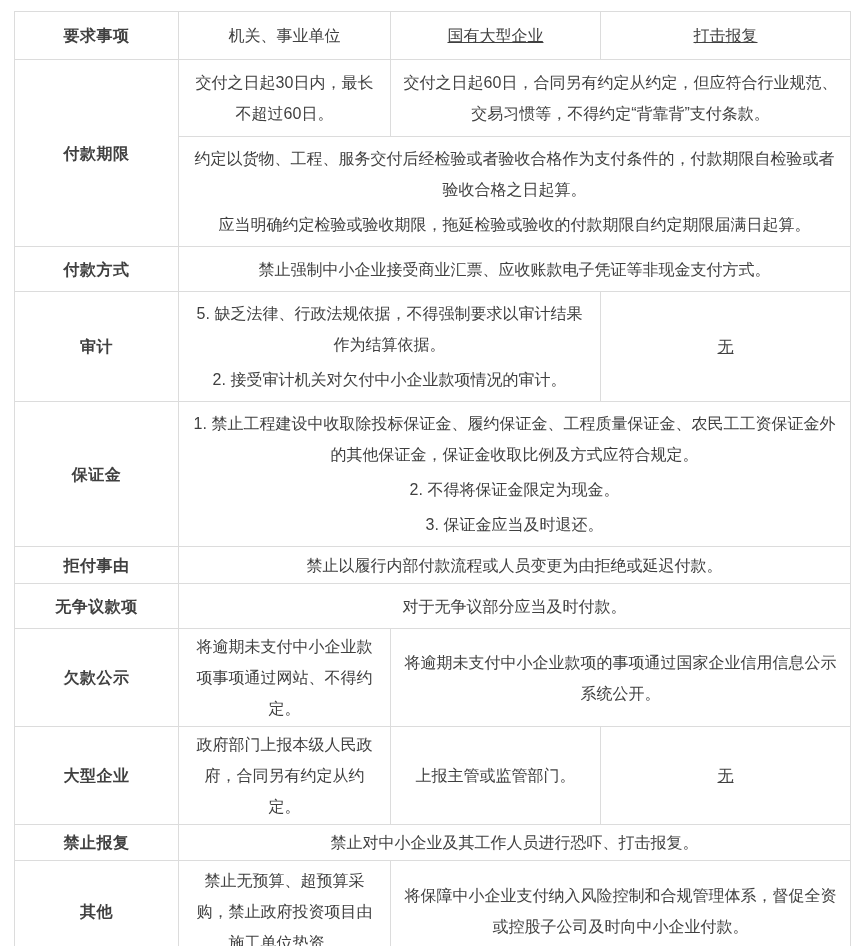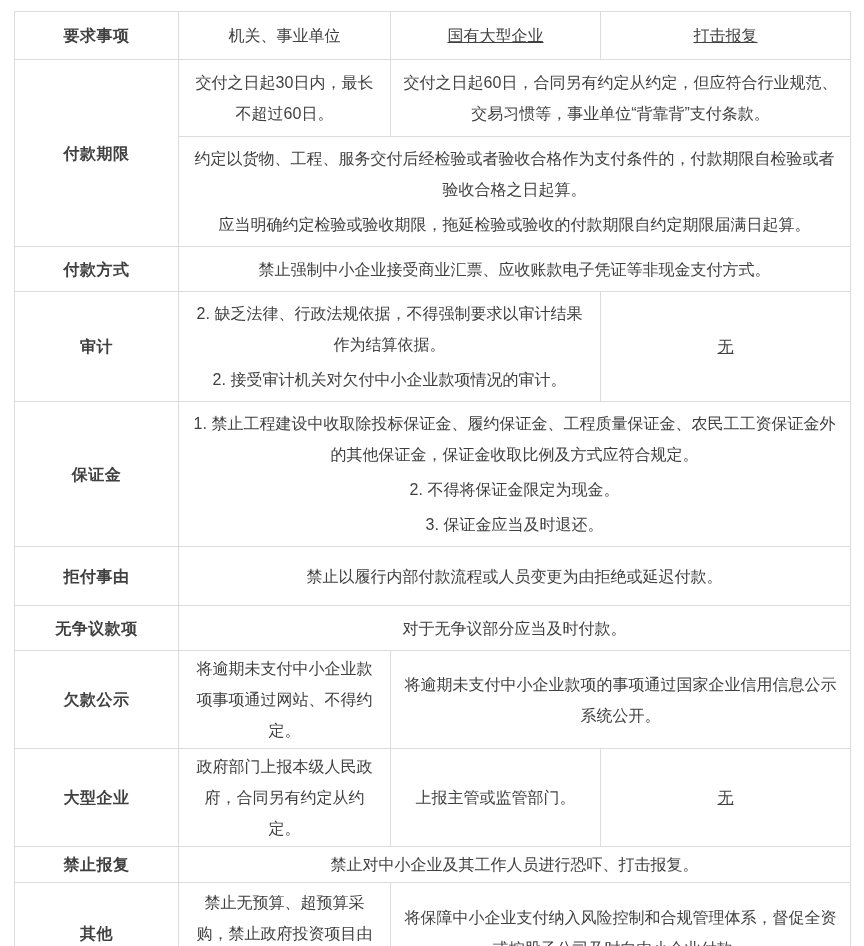--- a/index.html
+++ b/index.html
@@ -51,49 +51,49 @@
       <tbody>
           <tr style="height: 48px;">
             <td class="label">要求事项</td>
             <td class="body">机关、事业单位</td>
             <td class="center">国有大型企业</td>
             <td class="center">打击报复</td>
           </tr>
           <tr style="height: 77px;">
             <td rowspan="2" class="label">付款期限</td>
             <td class="body">交付之日起30日内，最长不超过60日。</td>
-            <td colspan="2" class="body">交付之日起60日，合同另有约定从约定，但应符合行业规范、交易习惯等，事业单位“背靠背”支付条款。</td>
+            <td colspan="2" class="body">交付之日起60日，合同另有约定从约定，但应符合行业规范、交易习惯等，不得约定“背靠背”支付条款。</td>
           </tr>
           <tr style="height: 105px;">
             <td colspan="3" class="body">
               <p>约定以货物、工程、服务交付后经检验或者验收合格作为支付条件的，付款期限自检验或者验收合格之日起算。</p>
               <p>应当明确约定检验或验收期限，拖延检验或验收的付款期限自约定期限届满日起算。</p>
             </td>
           </tr>
           <tr style="height: 45px;">
             <td class="label">付款方式</td>
             <td colspan="3" class="body">禁止强制中小企业接受商业汇票、应收账款电子凭证等非现金支付方式。</td>
           </tr>
           <tr style="height: 105px;">
             <td class="label">审计</td>
             <td colspan="2" class="body">
-              <p>2. 缺乏法律、行政法规依据，不得强制要求以审计结果作为结算依据。</p>
+              <p>5. 缺乏法律、行政法规依据，不得强制要求以审计结果作为结算依据。</p>
               <p>2. 接受审计机关对欠付中小企业款项情况的审计。</p>
             </td>
             <td class="center">无</td>
           </tr>
           <tr style="height: 145px;">
             <td class="label">保证金</td>
             <td colspan="3" class="body">
               <p>1. 禁止工程建设中收取除投标保证金、履约保证金、工程质量保证金、农民工工资保证金外的其他保证金，保证金收取比例及方式应符合规定。</p>
               <p>2. 不得将保证金限定为现金。</p>
               <p>3. 保证金应当及时退还。</p>
             </td>
           </tr>
-          <tr style="height: 59px;">
+          <tr style="height: 37px;">
             <td class="label">拒付事由</td>
             <td colspan="3" class="body">禁止以履行内部付款流程或人员变更为由拒绝或延迟付款。</td>
           </tr>
           <tr style="height: 45px;">
             <td class="label">无争议款项</td>
             <td colspan="3" class="body">对于无争议部分应当及时付款。</td>
           </tr>
           <tr style="height: 70px;">
             <td class="label">欠款公示</td>
             <td class="body">将逾期未支付中小企业款项事项通过网站、不得约定。</td>

